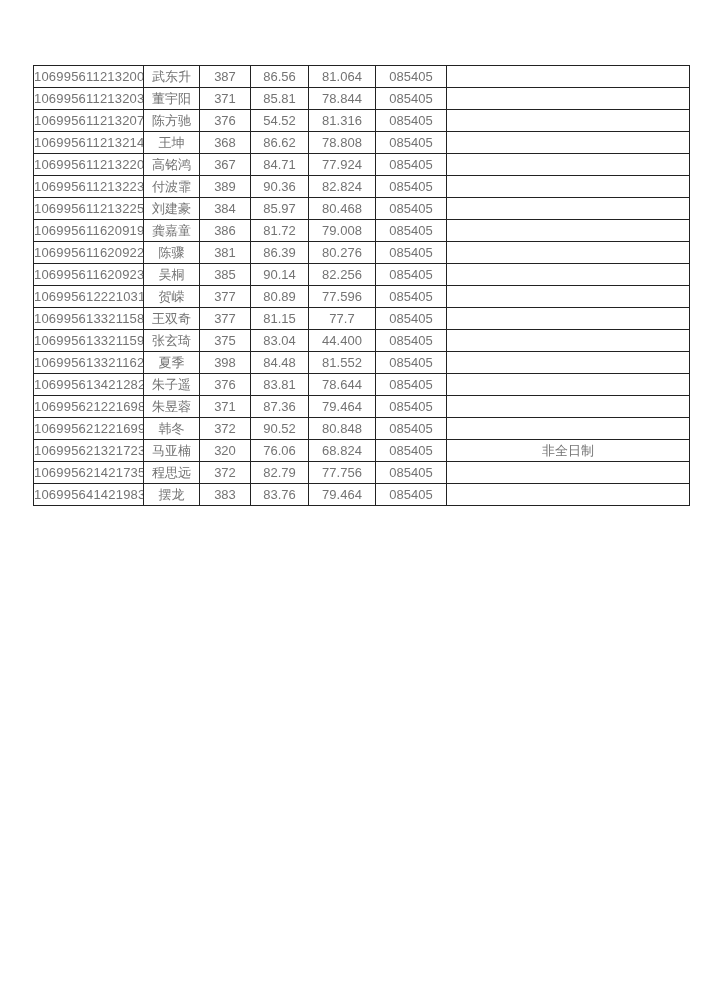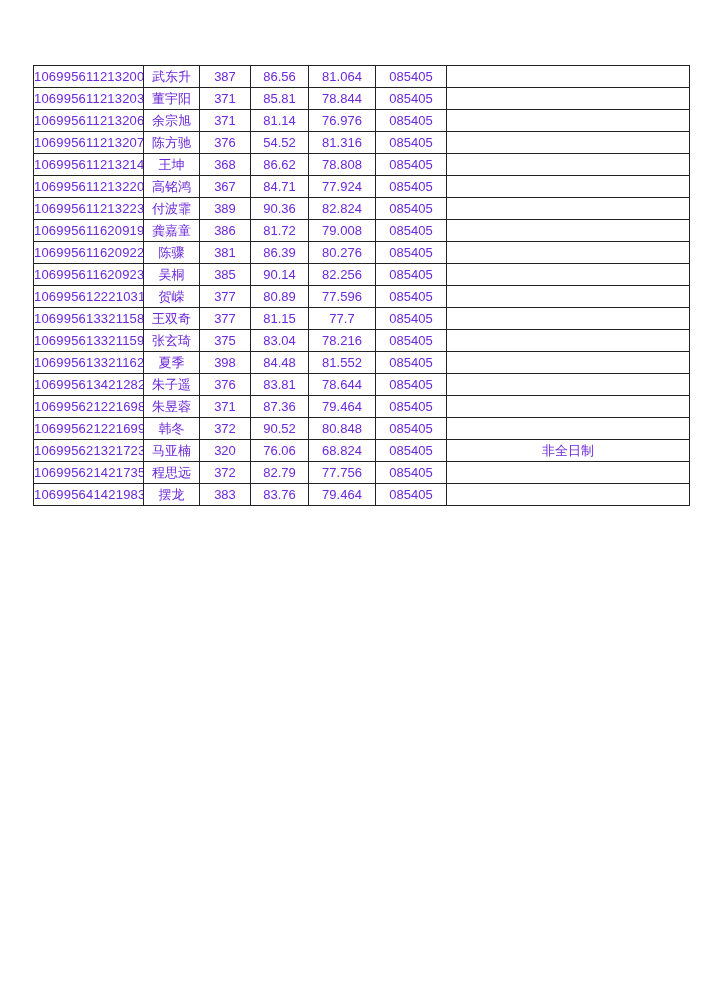--- a/index.html
+++ b/index.html
@@ -7,21 +7,21 @@
     padding: 0;
     background: #ffffff;
   }
   .page {
     position: relative;
     width: 722px;
     height: 786px;
     background: #ffffff;
     overflow: hidden;
     font-family: "Liberation Sans", sans-serif;
-    color: #6d28d9;
+    color: #737373;
   }
   table.admission {
     position: absolute;
     left: 33px;
     top: 65px;
     width: 656px;
     border-collapse: collapse;
     table-layout: fixed;
   }
   table.admission td {
@@ -66,29 +66,20 @@
         <tr>
           <td class="cell-id">106995611213203</td>
           <td class="cell-name">董宇阳</td>
           <td class="cell-num">371</td>
           <td class="cell-num">85.81</td>
           <td class="cell-num">78.844</td>
           <td class="cell-num">085405</td>
           <td class="cell-note"></td>
         </tr>
         <tr>
-          <td class="cell-id">106995611213206</td>
-          <td class="cell-name">余宗旭</td>
-          <td class="cell-num">371</td>
-          <td class="cell-num">81.14</td>
-          <td class="cell-num">76.976</td>
-          <td class="cell-num">085405</td>
-          <td class="cell-note"></td>
-        </tr>
-        <tr>
           <td class="cell-id">106995611213207</td>
           <td class="cell-name">陈方驰</td>
           <td class="cell-num">376</td>
           <td class="cell-num">54.52</td>
           <td class="cell-num">81.316</td>
           <td class="cell-num">085405</td>
           <td class="cell-note"></td>
         </tr>
         <tr>
           <td class="cell-id">106995611213214</td>
@@ -111,20 +102,29 @@
         <tr>
           <td class="cell-id">106995611213223</td>
           <td class="cell-name">付波霏</td>
           <td class="cell-num">389</td>
           <td class="cell-num">90.36</td>
           <td class="cell-num">82.824</td>
           <td class="cell-num">085405</td>
           <td class="cell-note"></td>
         </tr>
         <tr>
+          <td class="cell-id">106995611213225</td>
+          <td class="cell-name">刘建豪</td>
+          <td class="cell-num">384</td>
+          <td class="cell-num">85.97</td>
+          <td class="cell-num">80.468</td>
+          <td class="cell-num">085405</td>
+          <td class="cell-note"></td>
+        </tr>
+        <tr>
           <td class="cell-id">106995611620919</td>
           <td class="cell-name">龚嘉童</td>
           <td class="cell-num">386</td>
           <td class="cell-num">81.72</td>
           <td class="cell-num">79.008</td>
           <td class="cell-num">085405</td>
           <td class="cell-note"></td>
         </tr>
         <tr>
           <td class="cell-id">106995611620922</td>
@@ -160,21 +160,21 @@
           <td class="cell-num">81.15</td>
           <td class="cell-num">77.7</td>
           <td class="cell-num">085405</td>
           <td class="cell-note"></td>
         </tr>
         <tr>
           <td class="cell-id">106995613321159</td>
           <td class="cell-name">张玄琦</td>
           <td class="cell-num">375</td>
           <td class="cell-num">83.04</td>
-          <td class="cell-num">78.216</td>
+          <td class="cell-num">44.400</td>
           <td class="cell-num">085405</td>
           <td class="cell-note"></td>
         </tr>
         <tr>
           <td class="cell-id">106995613321162</td>
           <td class="cell-name">夏季</td>
           <td class="cell-num">398</td>
           <td class="cell-num">84.48</td>
           <td class="cell-num">81.552</td>
           <td class="cell-num">085405</td>

